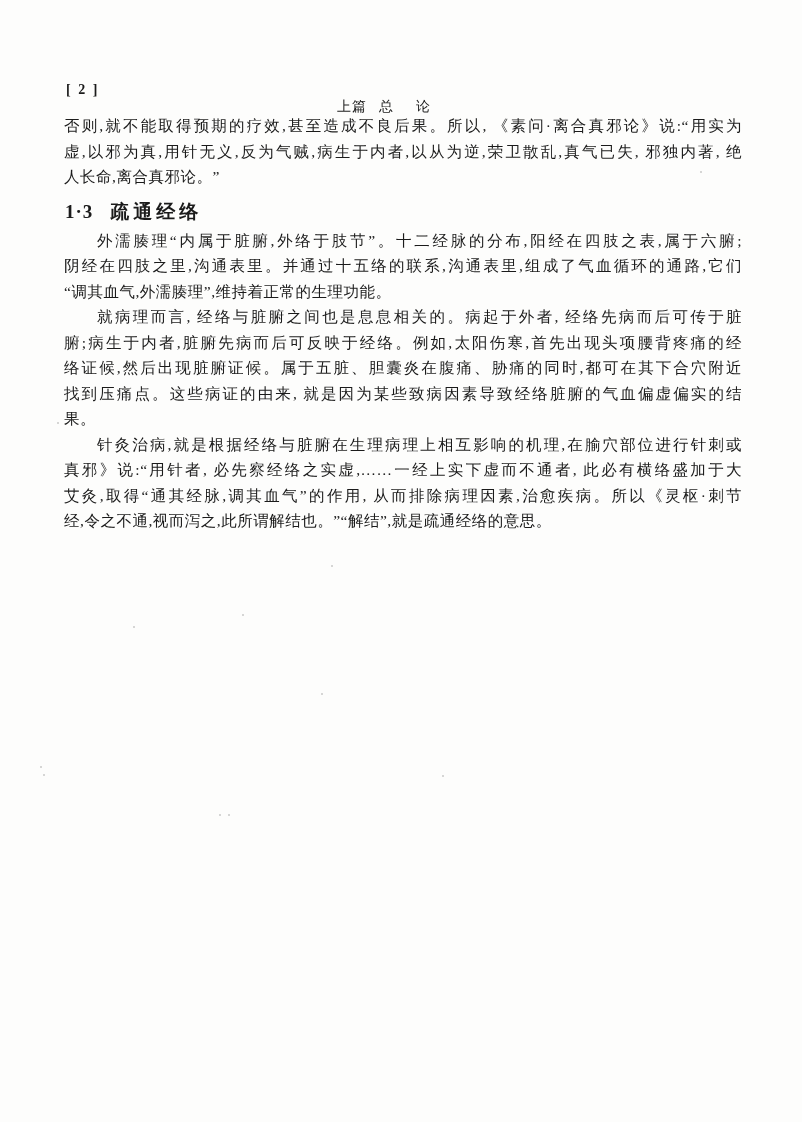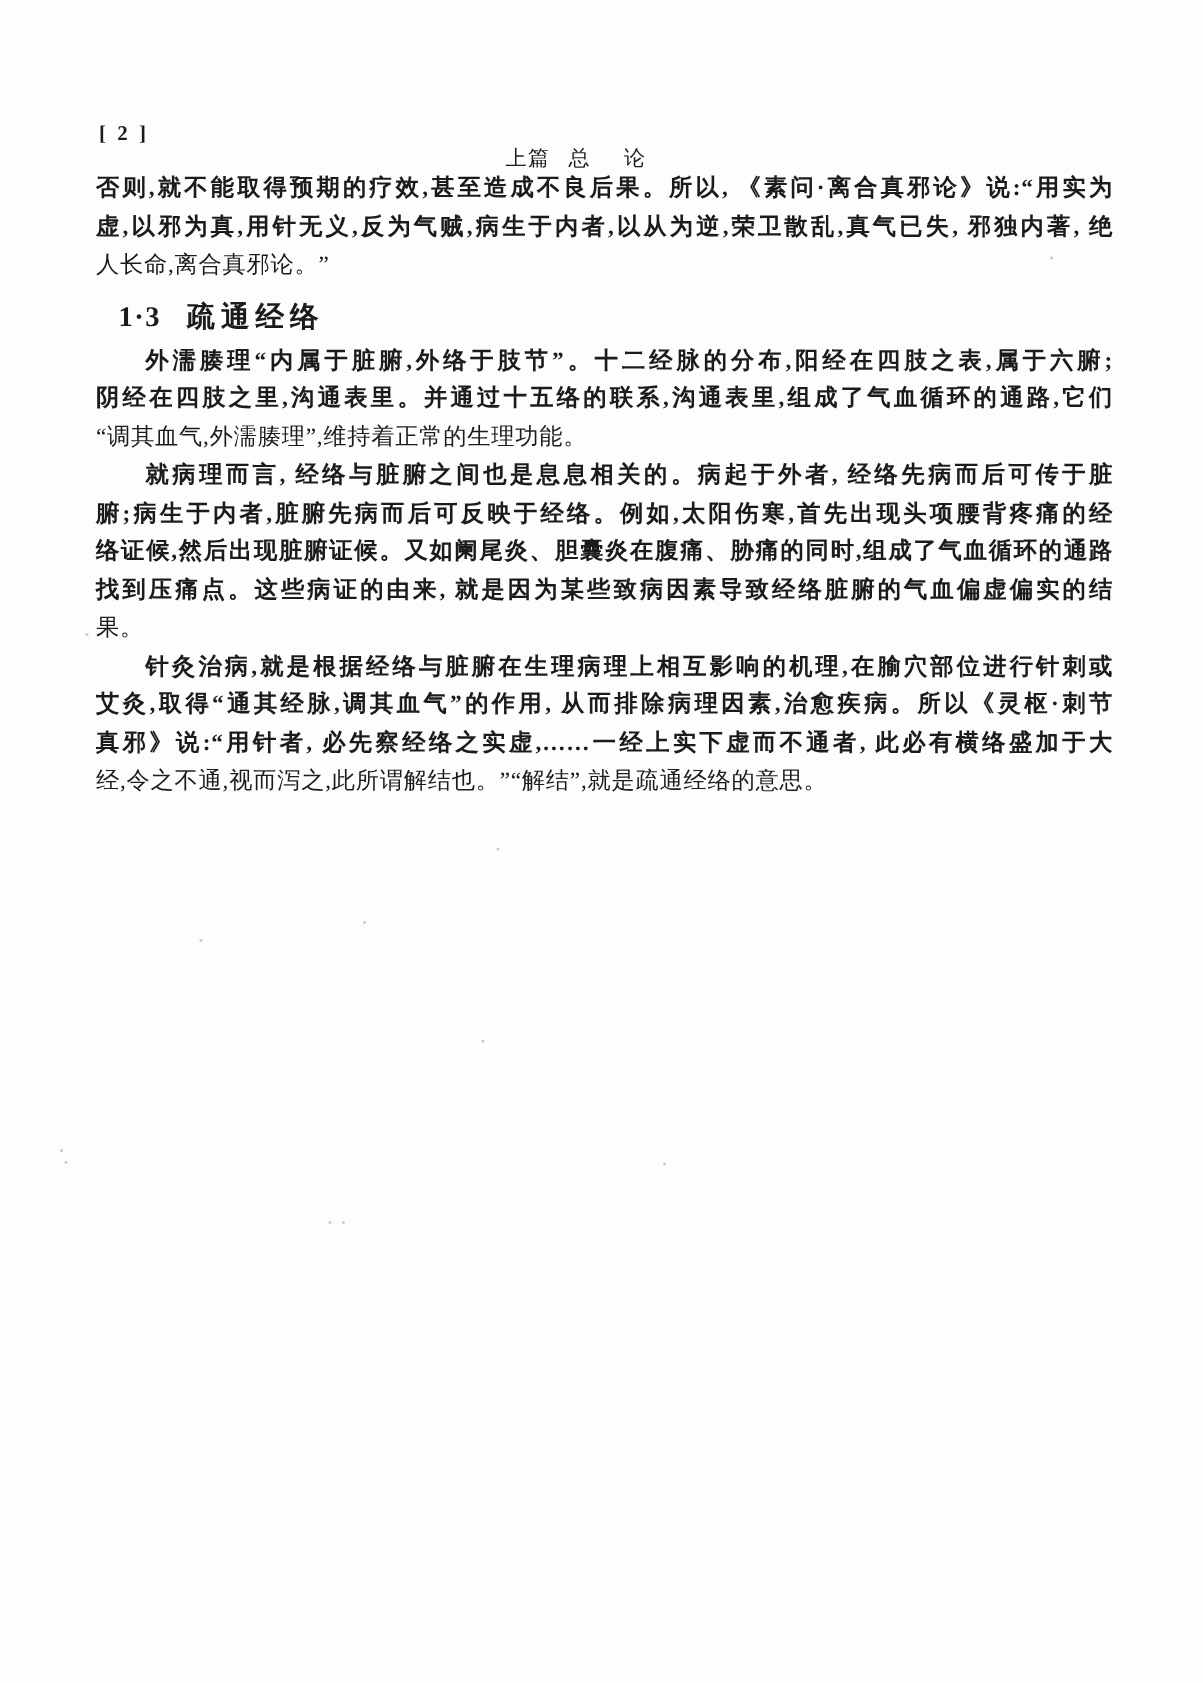--- a/index.html
+++ b/index.html
@@ -54,26 +54,25 @@
   .line {
     font-size: 15.5px;
     line-height: 25.5px;
     white-space: normal;
     letter-spacing: 0.5px;
   }
   .line.fill {
     text-align: justify;
     text-align-last: justify;
     text-justify: inter-character;
-    font-weight: bold;
   }
   .line.indent { text-indent: 33px; }
   
   .section-heading {
-    margin: 9px 0 3px 15px;
+    margin: 9px 0 3px 1px;
     font-size: 19px;
     line-height: 26px;
     font-weight: bold;
   }
   .section-heading .heading-number {
     letter-spacing: 1px;
   }
   .section-heading .heading-title {
     margin-left: 17px;
     letter-spacing: 4px;
@@ -108,28 +107,28 @@
       </div>
       <div class="section-heading"><span class="heading-number">1·3</span><span class="heading-title">疏通经络</span></div>
       <div class="paragraph">
         <div class="line fill indent">外濡腠理“内属于脏腑,外络于肢节”。十二经脉的分布,阳经在四肢之表,属于六腑;</div>
         <div class="line fill">阴经在四肢之里,沟通表里。并通过十五络的联系,沟通表里,组成了气血循环的通路,它们</div>
         <div class="line">“调其血气,外濡腠理”,维持着正常的生理功能。</div>
       </div>
       <div class="paragraph">
         <div class="line fill indent">就病理而言, 经络与脏腑之间也是息息相关的。病起于外者, 经络先病而后可传于脏</div>
         <div class="line fill">腑;病生于内者,脏腑先病而后可反映于经络。例如,太阳伤寒,首先出现头项腰背疼痛的经</div>
-        <div class="line fill">络证候,然后出现脏腑证候。又如阑尾炎、胆囊炎在腹痛、胁痛的同时,组成了气血循环的通路</div>
+        <div class="line fill">络证候,然后出现脏腑证候。属于五脏、胆囊炎在腹痛、胁痛的同时,都可在其下合穴附近</div>
         <div class="line fill">找到压痛点。这些病证的由来, 就是因为某些致病因素导致经络脏腑的气血偏虚偏实的结</div>
         <div class="line">果。</div>
       </div>
       <div class="paragraph">
         <div class="line fill indent">针灸治病,就是根据经络与脏腑在生理病理上相互影响的机理,在腧穴部位进行针刺或</div>
+        <div class="line fill">真邪》说:“用针者, 必先察经络之实虚,……一经上实下虚而不通者, 此必有横络盛加于大</div>
         <div class="line fill">艾灸,取得“通其经脉,调其血气”的作用, 从而排除病理因素,治愈疾病。所以《灵枢·刺节</div>
-        <div class="line fill">真邪》说:“用针者, 必先察经络之实虚,……一经上实下虚而不通者, 此必有横络盛加于大</div>
         <div class="line">经,令之不通,视而泻之,此所谓解结也。”“解结”,就是疏通经络的意思。</div>
       </div>
     </div>
 
   <div id="artifacts">
       <div class="speck" style="left: 700px; top: 171px;"></div>
       <div class="speck" style="left: 57px; top: 422px;"></div>
       <div class="speck" style="left: 331px; top: 565px;"></div>
       <div class="speck" style="left: 242px; top: 614px;"></div>
       <div class="speck" style="left: 133px; top: 626px;"></div>

